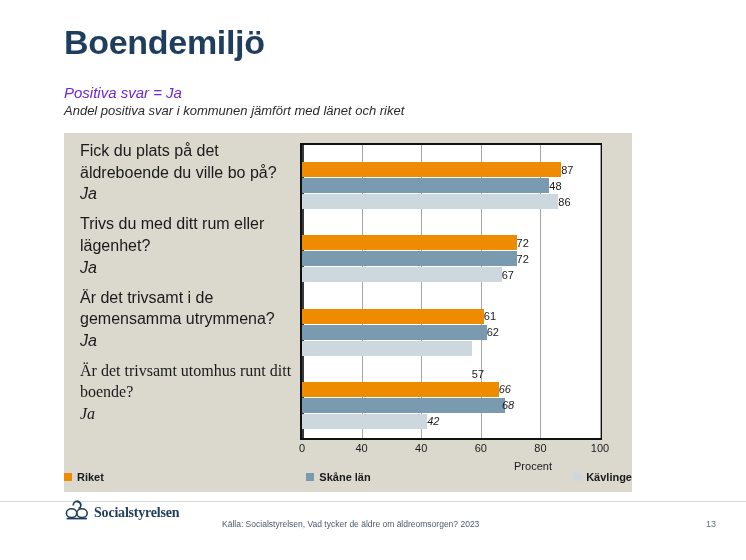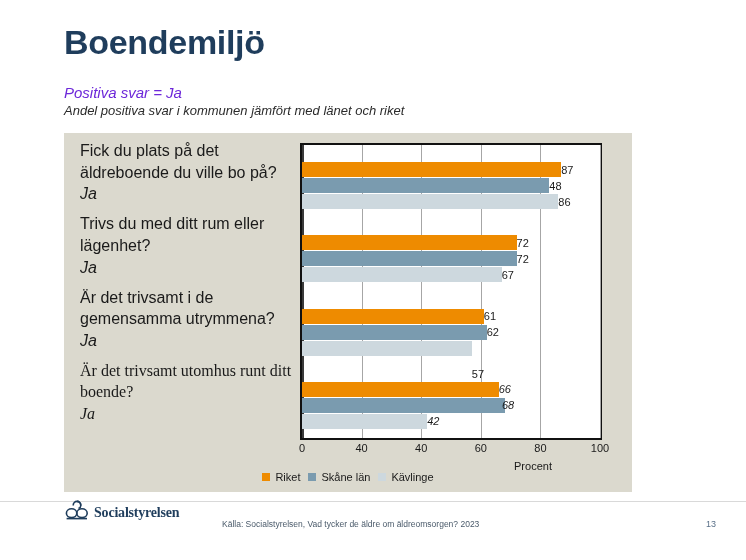--- a/index.html
+++ b/index.html
@@ -149,23 +149,24 @@
     color: #1A1A1A;
   }
 
   
   #legend {
     position: absolute;
     left: 0;
     right: 0;
     top: 338px;
     display: flex;
-    justify-content: center;
+    justify-content: space-between;
     align-items: center;
     gap: 8px;
+    font-weight: bold;
   }
   .legend-item {
     display: flex;
     align-items: center;
     gap: 5px;
     font-size: 11px;
     color: #1A1A1A;
   }
   .legend-swatch {
     width: 8px;

